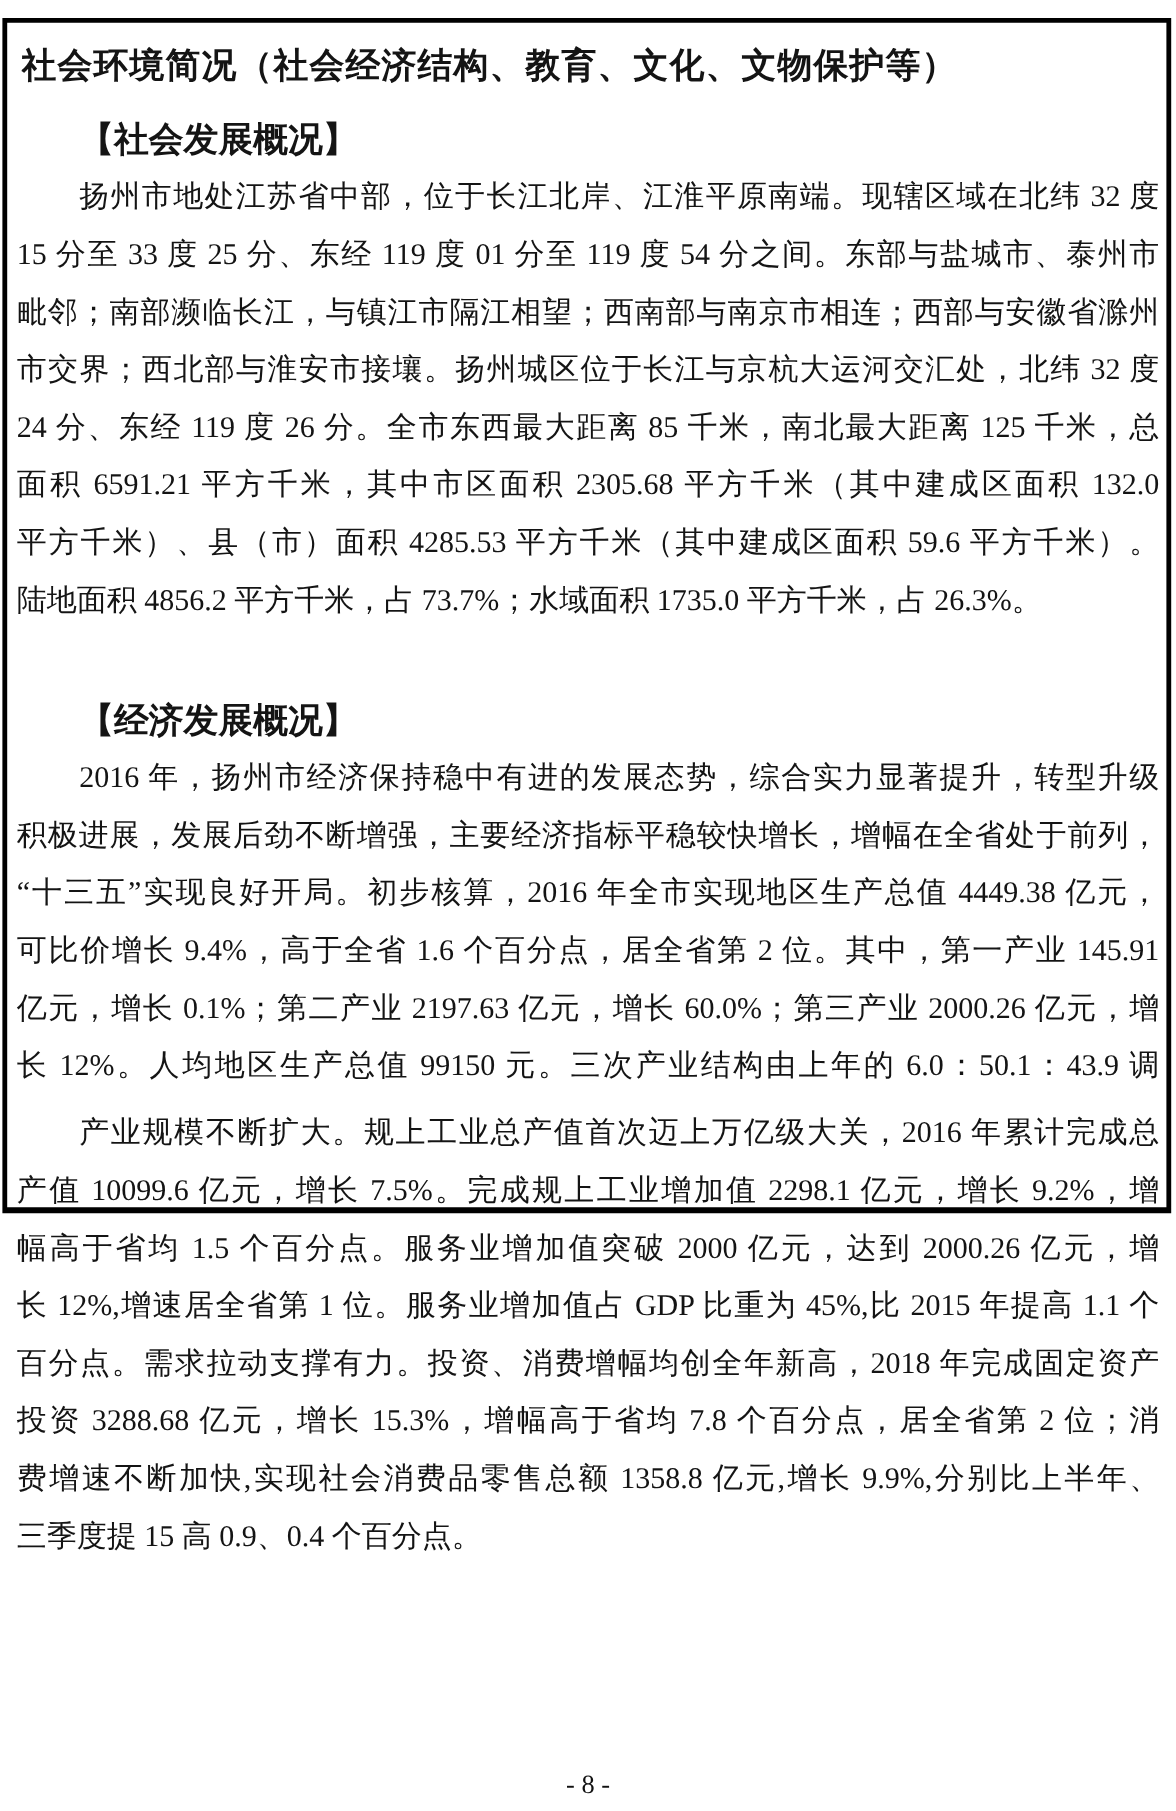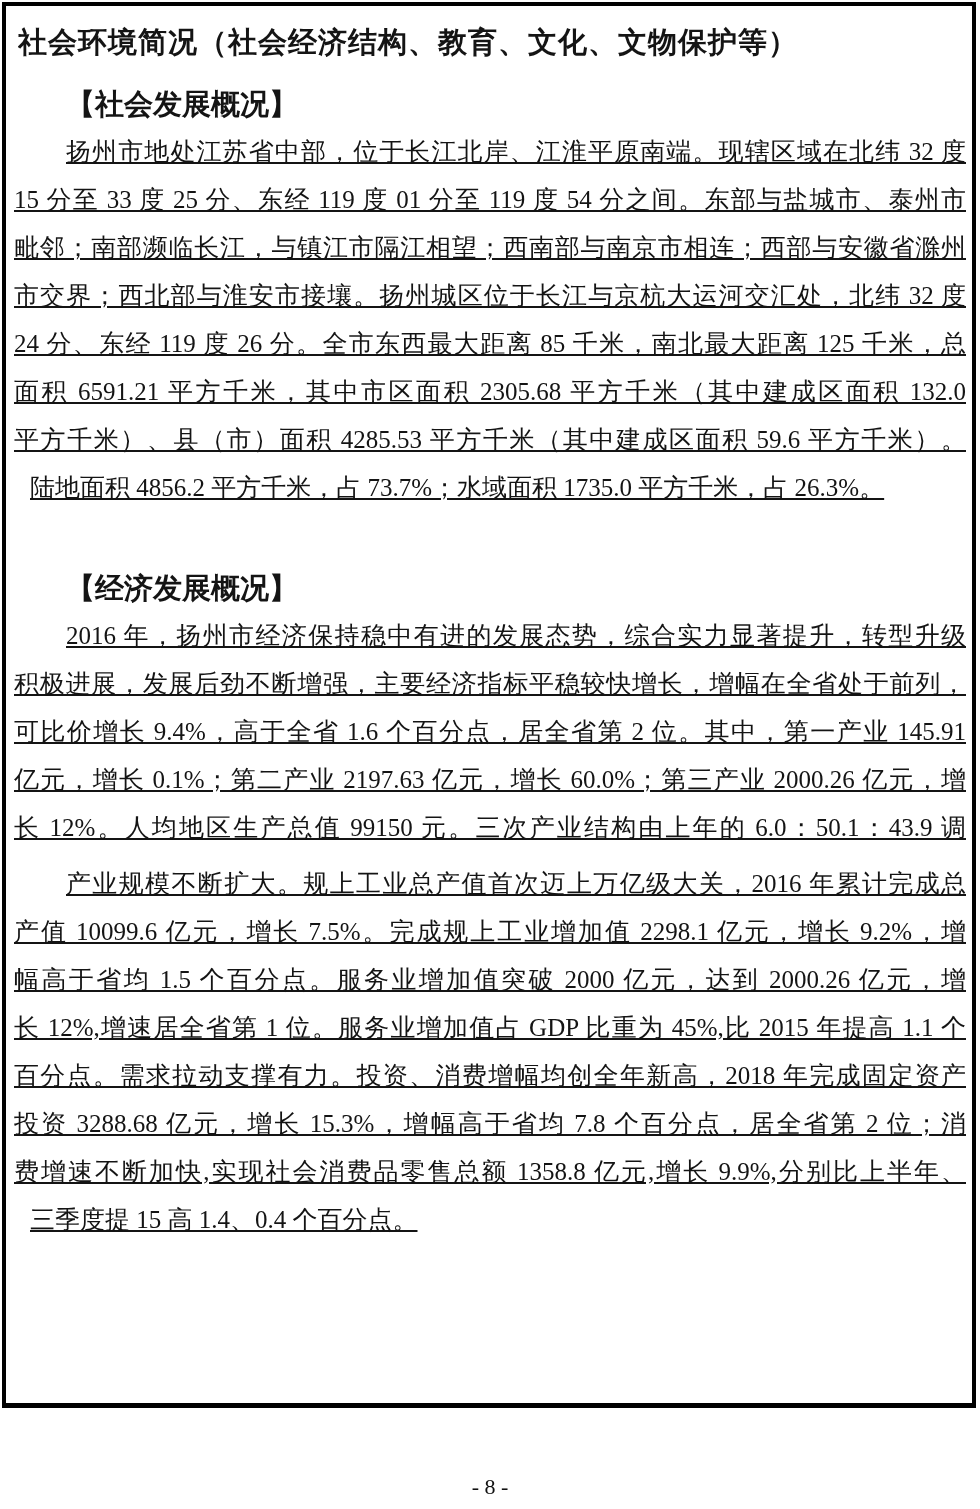--- a/index.html
+++ b/index.html
@@ -11,23 +11,23 @@
     height: 1509px;
     background: #ffffff;
     color: #141414;
     position: relative;
     font-family: "Liberation Serif", "DejaVu Serif", serif;
     overflow: hidden;
   }
   .border-frame {
     position: absolute;
     left: 2px;
-    top: 2px;
+    top: 15px;
     width: 974px;
-    height: 1406px;
+    height: 996px;
     box-sizing: border-box;
     border: 4px solid #000000;
     border-bottom-width: 5px;
     padding: 10px 6px 0 8px;
     background: #ffffff;
   }
   .doc-title {
     margin: 4px 0 0 4px;
     font-family: "Liberation Sans", "DejaVu Sans", sans-serif;
     font-weight: bold;
@@ -45,40 +45,38 @@
     line-height: 48px;
     text-indent: 52px;
     white-space: nowrap;
     overflow: hidden;
   }
   #sections > .sec-heading:first-child {
     margin-top: 16px;
   }
   .para {
     margin: 0;
-    text-decoration: underline;
   }
   .para + .para {
     margin-top: 8px;
   }
   .line {
     font-size: 25px;
     line-height: 48px;
     height: 48px;
     overflow: hidden;
     text-align: justify;
     text-align-last: justify;
     word-break: break-all;
   }
   .line.indent {
     text-indent: 52px;
   }
   .line.last {
     text-align-last: left;
-    margin-left: 16px;
   }
   .page-number {
     position: absolute;
     top: 1472px;
     left: 0;
     width: 100%;
     text-align: center;
     font-size: 22px;
     line-height: 30px;
     color: #111111;
@@ -98,30 +96,31 @@
         <div class="line">市交界；西北部与淮安市接壤。扬州城区位于长江与京杭大运河交汇处，北纬 32 度</div>
         <div class="line">24 分、东经 119 度 26 分。全市东西最大距离 85 千米，南北最大距离 125 千米，总</div>
         <div class="line">面积 6591.21 平方千米，其中市区面积 2305.68 平方千米（其中建成区面积 132.0</div>
         <div class="line">平方千米）、县（市）面积 4285.53 平方千米（其中建成区面积 59.6 平方千米）。</div>
         <div class="line last">陆地面积 4856.2 平方千米，占 73.7%；水域面积 1735.0 平方千米，占 26.3%。</div>
       </div>
       <div class="sec-heading">【经济发展概况】</div>
       <div class="para">
         <div class="line indent">2016 年，扬州市经济保持稳中有进的发展态势，综合实力显著提升，转型升级</div>
         <div class="line">积极进展，发展后劲不断增强，主要经济指标平稳较快增长，增幅在全省处于前列，</div>
+        <div class="line">“十三五”实现良好开局。初步核算，2016 年全市实现地区生产总值 4449.38 亿元，</div>
         <div class="line">可比价增长 9.4%，高于全省 1.6 个百分点，居全省第 2 位。其中，第一产业 145.91</div>
         <div class="line">亿元，增长 0.1%；第二产业 2197.63 亿元，增长 60.0%；第三产业 2000.26 亿元，增</div>
         <div class="line">长 12%。人均地区生产总值 99150 元。三次产业结构由上年的 6.0：50.1：43.9 调</div>
       </div>
       <div class="para">
         <div class="line indent">产业规模不断扩大。规上工业总产值首次迈上万亿级大关，2016 年累计完成总</div>
         <div class="line">产值 10099.6 亿元，增长 7.5%。完成规上工业增加值 2298.1 亿元，增长 9.2%，增</div>
         <div class="line">幅高于省均 1.5 个百分点。服务业增加值突破 2000 亿元，达到 2000.26 亿元，增</div>
         <div class="line">长 12%,增速居全省第 1 位。服务业增加值占 GDP 比重为 45%,比 2015 年提高 1.1 个</div>
         <div class="line">百分点。需求拉动支撑有力。投资、消费增幅均创全年新高，2018 年完成固定资产</div>
         <div class="line">投资 3288.68 亿元，增长 15.3%，增幅高于省均 7.8 个百分点，居全省第 2 位；消</div>
         <div class="line">费增速不断加快,实现社会消费品零售总额 1358.8 亿元,增长 9.9%,分别比上半年、</div>
-        <div class="line last">三季度提 15 高 1.4、0.4 个百分点。</div>
+        <div class="line last">三季度提 15 高 0.9、0.4 个百分点。</div>
       </div>
     </div>
 </div>
 
 <div class="page-number">- 8 -</div>
 
 </body></html>

